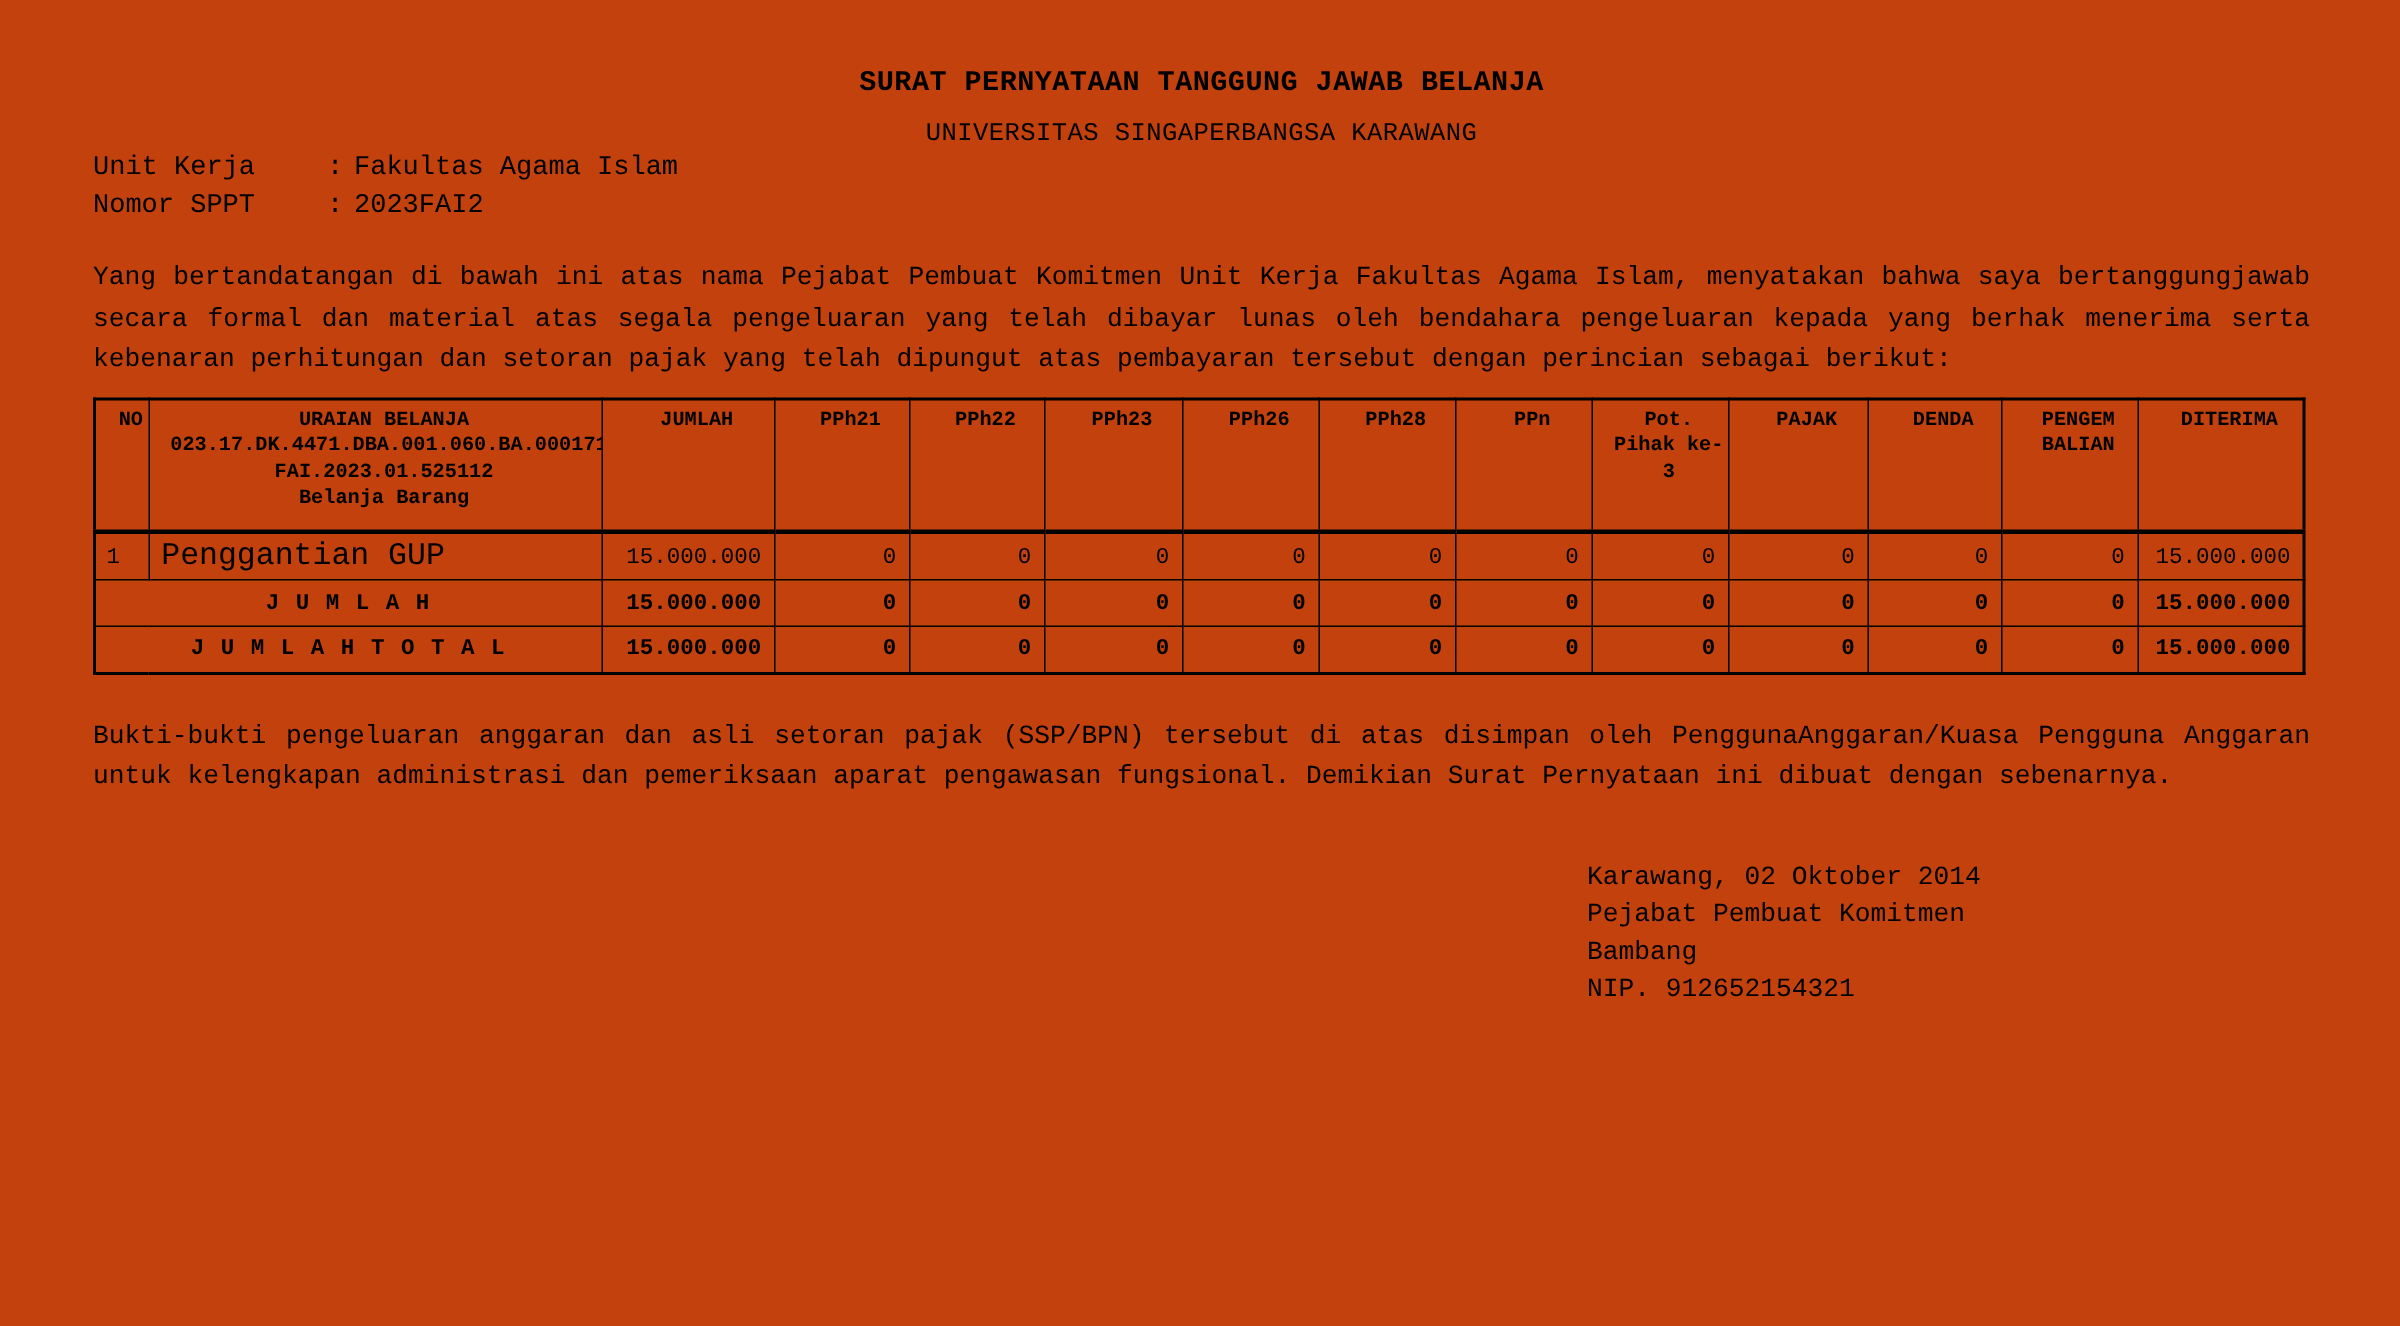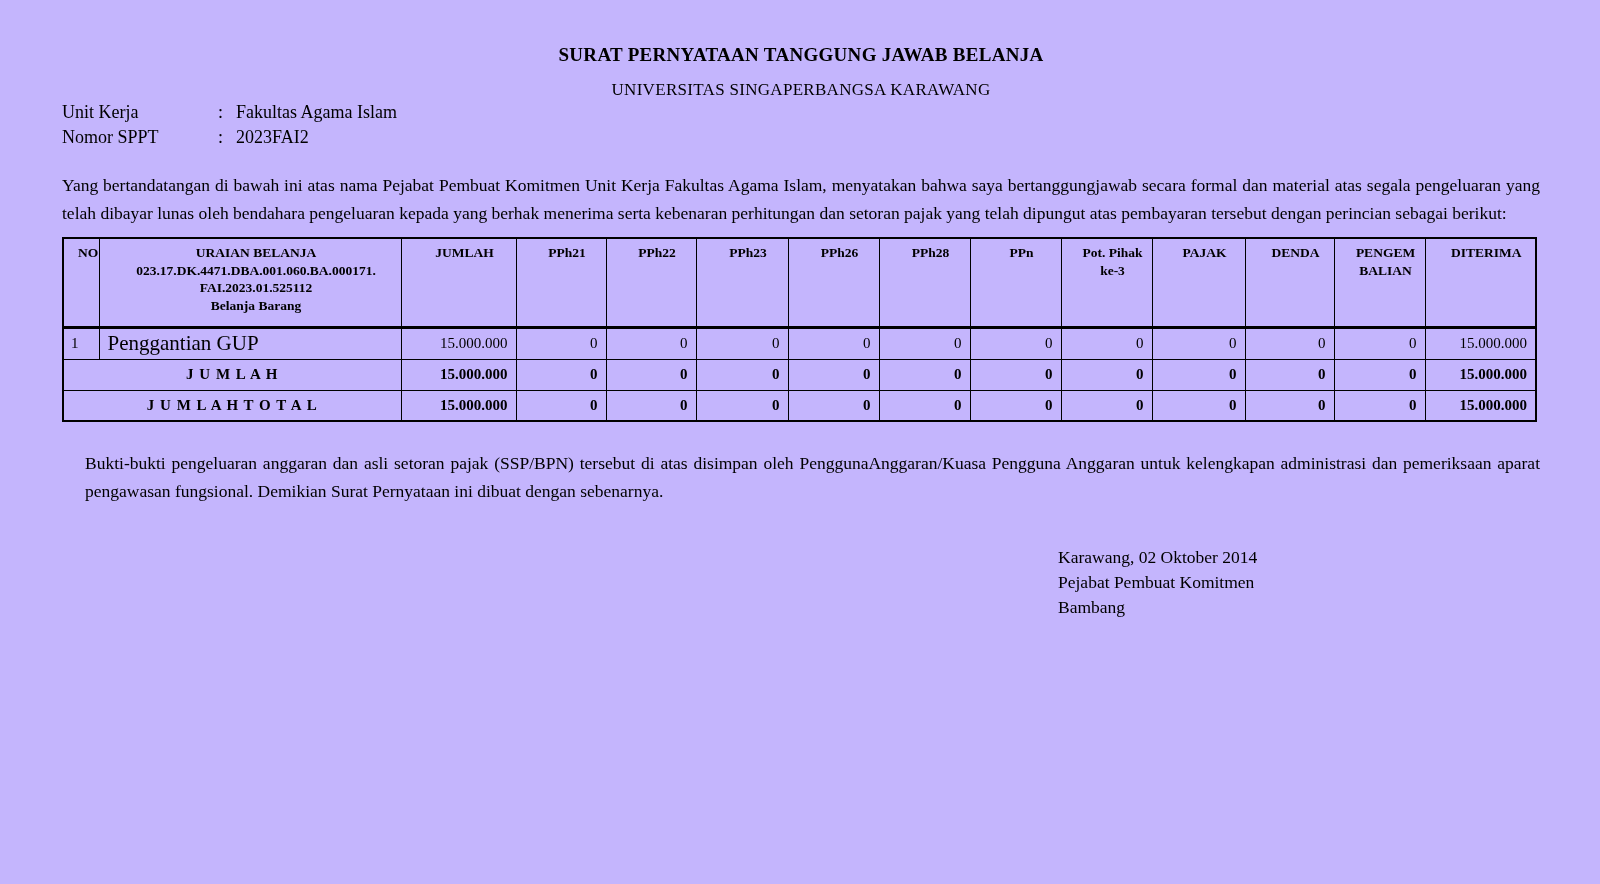--- a/index.html
+++ b/index.html
@@ -1,19 +1,19 @@
 <!DOCTYPE html>
 <html><head>
 <meta charset="utf-8">
 <style>
   * { margin:0; padding:0; box-sizing:border-box; }
   html,body { background:#ffffff; }
   .page {
-    width:1600px; height:884px; background:#c4b5fd; color:#000;
-    font-family:Liberation Serif, serif; position:relative; overflow:hidden;
+    width:1600px; height:884px; background:#c2410c; color:#000;
+    font-family:Liberation Mono, monospace; position:relative; overflow:hidden;
   }
   .content { padding:44px 60px 0 62px; }
 
   .doc-title {
     text-align:center; font-weight:bold; font-size:19px; line-height:22px;
     letter-spacing:0.3px;
   }
   .doc-subtitle {
     text-align:center; font-size:17px; line-height:20px; margin-top:14px;
     letter-spacing:0.3px;
@@ -48,21 +48,21 @@
   tr.data-row { height:32px; }
   tr.totals-row { height:31px; font-weight:bold; }
   td.c-no { text-align:left; padding-left:7px; font-size:15px; }
   td.c-uraian { text-align:left; padding-left:8px; font-size:21px; }
   td.num { text-align:right; padding-right:8px; font-size:15px; }
   td.totals-label {
     text-align:center; font-weight:bold; font-size:15px; letter-spacing:1px;
   }
   tr.totals-row td.num { font-weight:bold; }
 
-  .closing { margin-top:28px;margin-left:23px; }
+  .closing { margin-top:28px; }
 
   .signature {
     margin-top:40px; margin-left:996px; font-size:17.5px; line-height:25px;
   }
   .signature-name-block { }
 </style>
 </head>
 <body>
 
 <div class="page">
@@ -176,17 +176,18 @@
       </tbody>
     </table>
 
     <div class="para closing">Bukti-bukti pengeluaran anggaran dan asli setoran pajak (SSP/BPN) tersebut di atas disimpan oleh PenggunaAnggaran/Kuasa Pengguna Anggaran untuk kelengkapan administrasi dan pemeriksaan aparat pengawasan fungsional. Demikian Surat Pernyataan ini dibuat dengan sebenarnya.</div>
 
     <div class="signature">
       <div>Karawang, 02 Oktober 2014</div>
       <div>Pejabat Pembuat Komitmen</div>
       <div class="signature-name-block">
         <div>Bambang</div>
+        <div>NIP. 912652154321</div>
       </div>
     </div>
 
   </div>
 </div>
 
 </body></html>

